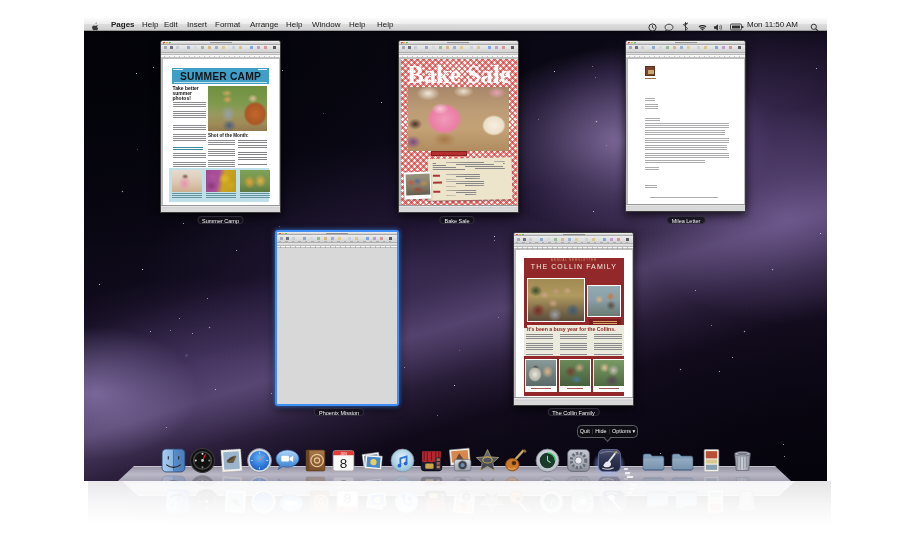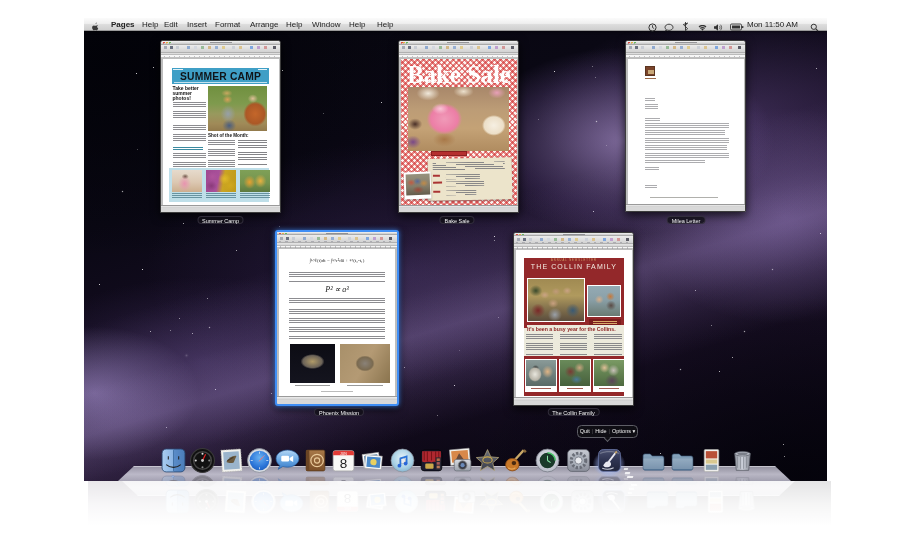--- a/index.html
+++ b/index.html
@@ -278,41 +278,20 @@
     </div>
   </div>
 
   <div class="win" style="left:191px;top:211.5px;width:124px;height:176px;border:2px solid #3f8ef5;border-radius:3px;box-shadow:0 0 5px rgba(64,140,250,0.85), 0 3px 10px rgba(0,0,0,0.75)">
     <div class="tbar">
         <div class="dots"></div>
       </div>
     <div class="tools"></div>
     <div class="fbar"></div>
     <div class="ruler"></div>
-    <div class="canvas" style="height:151.5px">
-      <div class="page" style="left:2px;top:1px;width:116px;height:147px">
-        <div class="abs" style="left:18px;top:9px;width:80px;height:9px;color:#333;font-size:5px;font-family:'Liberation Serif',serif;text-align:center">∫½ℓ(t)dt = ∫½r²dθ + ½(t₂-t₁)</div>
-        <div class="tlf" style="left:10px;top:23px;width:96px;height:10px"></div>
-        <div class="abs" style="left:0;top:36px;width:116px;text-align:center;font-family:'Liberation Serif',serif;font-style:italic;font-size:8px;color:#222">P² ∝ a³</div>
-        <div class="tlf" style="left:10px;top:49px;width:96px;height:8px"></div>
-        <div class="tlf" style="left:10px;top:60px;width:96px;height:15px"></div>
-        <div class="tlf" style="left:10px;top:78px;width:96px;height:13px"></div>
-
-        <div class="abs" style="left:11px;top:95px;width:45px;height:39px;background:
-          radial-gradient(16px 10px at 50% 45%, #b09a68, #6a6258 60%, rgba(0,0,0,0) 75%),
-          linear-gradient(#0c0c14,#14141e)"></div>
-        <div class="abs" style="left:61px;top:95px;width:50px;height:39px;background:
-          radial-gradient(12px 10px at 50% 50%, #8a8278, #7a6a50 65%, rgba(0,0,0,0) 80%),
-          linear-gradient(120deg,#a8906a 0%,#b49a74 50%,#8a744e 100%)"></div>
-        <div class="abs" style="left:16px;top:136px;width:35px;height:1px;background:#999"></div>
-        <div class="abs" style="left:68px;top:136px;width:36px;height:1px;background:#999"></div>
-        <div class="abs" style="left:42px;top:142px;width:32px;height:1px;background:#bbb"></div>
-      </div>
-      <div class="sbar"></div>
-    </div>
   </div>
 
   <div class="win" style="left:429px;top:213.5px;width:121px;height:174px">
     <div class="tbar">
         <div class="dots"></div>
       </div>
     <div class="tools"></div>
     <div class="fbar"></div>
     <div class="ruler"></div>
     <div class="canvas" style="height:151.5px">

